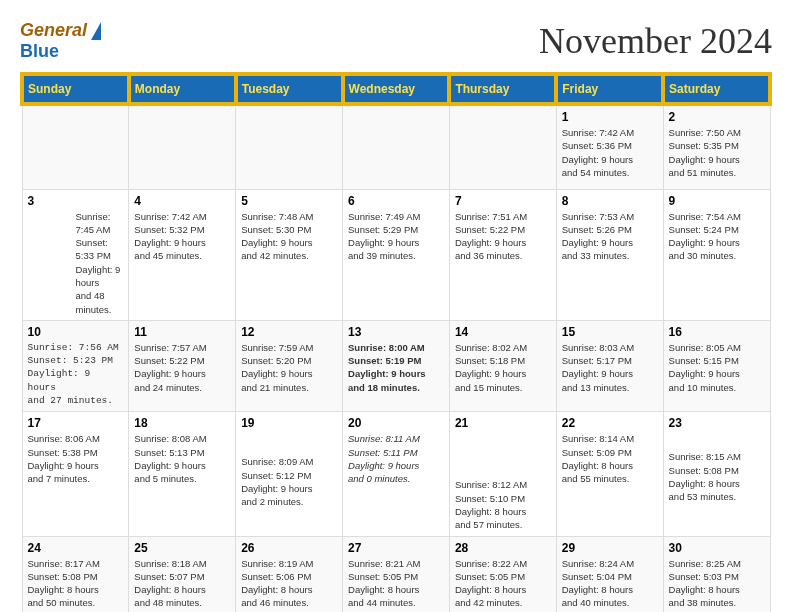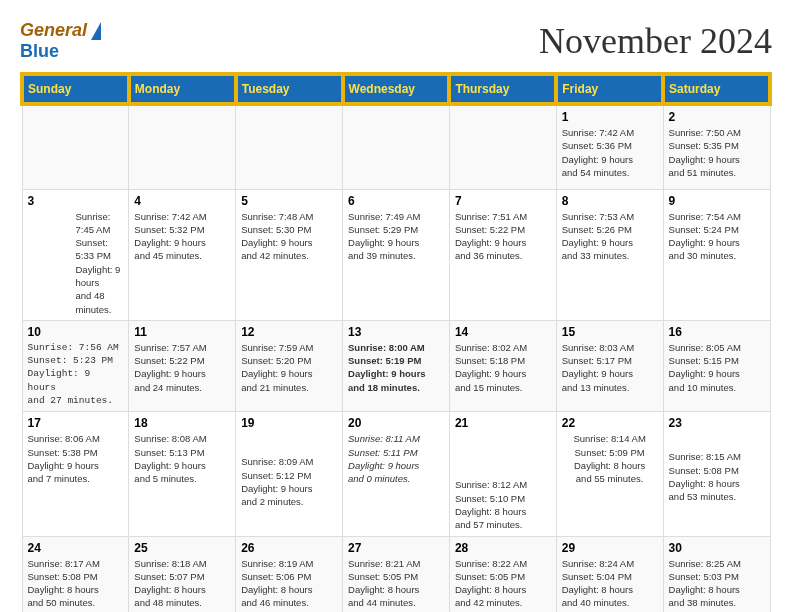--- a/index.html
+++ b/index.html
@@ -284,21 +284,21 @@
         </td>
         <td>
           <span class="day-number">21</span>
           <div class="day-info" style="white-space: pre-line; margin-top: 48px;">Sunrise: 8:12 AM
 Sunset: 5:10 PM
 Daylight: 8 hours
 and 57 minutes.</div>
         </td>
         <td>
           <span class="day-number">22</span>
-          <div class="day-info" style="white-space: pre-line; text-align: center;">Sunrise: 8:14 AM
+          <div class="day-info" style="white-space: pre-line;">Sunrise: 8:14 AM
 Sunset: 5:09 PM
 Daylight: 8 hours
 and 55 minutes.</div>
         </td>
         <td>
           <span class="day-number">23</span>
           <div class="day-info" style="white-space: pre-line; margin-top: 20px;">Sunrise: 8:15 AM
 Sunset: 5:08 PM
 Daylight: 8 hours
 and 53 minutes.</div>

